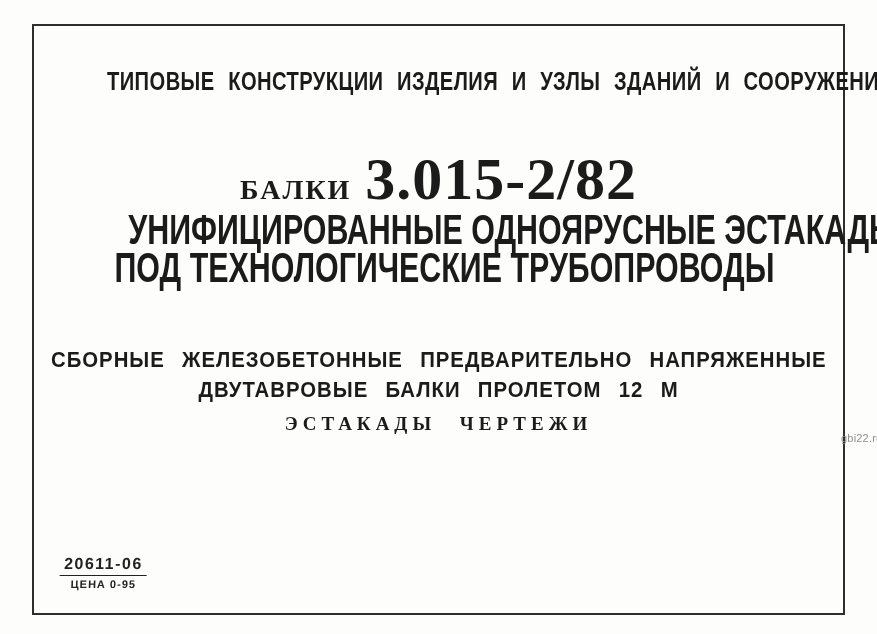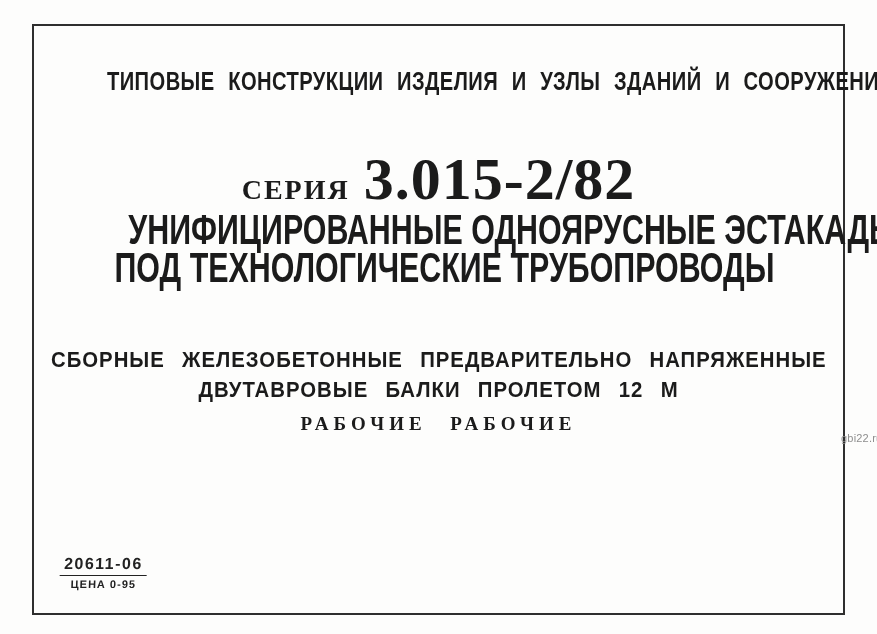--- a/index.html
+++ b/index.html
@@ -98,41 +98,41 @@
 
 <div class="screen">
 
   <div class="frame"></div>
 
   <div class="line header-line">
     <span class="squeeze">ТИПОВЫЕ КОНСТРУКЦИИ ИЗДЕЛИЯ И УЗЛЫ ЗДАНИЙ И СООРУЖЕНИЙ</span>
   </div>
 
   <div class="line series-line">
-    <span class="series-label">СЕРИЯ</span><span class="series-number">3.015-2/82</span>
+    <span class="series-label">БАЛКИ</span><span class="series-number">3.015-2/82</span>
   </div>
 
   <div class="line title-line title-line-1">
     <span class="squeeze">УНИФИЦИРОВАННЫЕ ОДНОЯРУСНЫЕ ЭСТАКАДЫ</span>
   </div>
 
   <div class="line title-line title-line-2">
     <span class="squeeze">ПОД ТЕХНОЛОГИЧЕСКИЕ ТРУБОПРОВОДЫ</span>
   </div>
 
 
   <div class="line subtitle-line subtitle-line-1">
     <span class="squeeze">СБОРНЫЕ ЖЕЛЕЗОБЕТОННЫЕ ПРЕДВАРИТЕЛЬНО НАПРЯЖЕННЫЕ</span>
   </div>
 
   <div class="line subtitle-line subtitle-line-2">
     <span class="squeeze">ДВУТАВРОВЫЕ БАЛКИ ПРОЛЕТОМ 12 М</span>
   </div>
 
-  <div class="line drawings-line">РАБОЧИЕ РАБОЧИЕ</div>
+  <div class="line drawings-line">ЭСТАКАДЫ ЧЕРТЕЖИ</div>
 
   <div class="stamp">
     <div class="stamp-code">20611-06</div>
     <div class="stamp-price">ЦЕНА 0-95</div>
   </div>
 
   <div class="watermark">gbi22.ru</div>
 
 </div>
 

